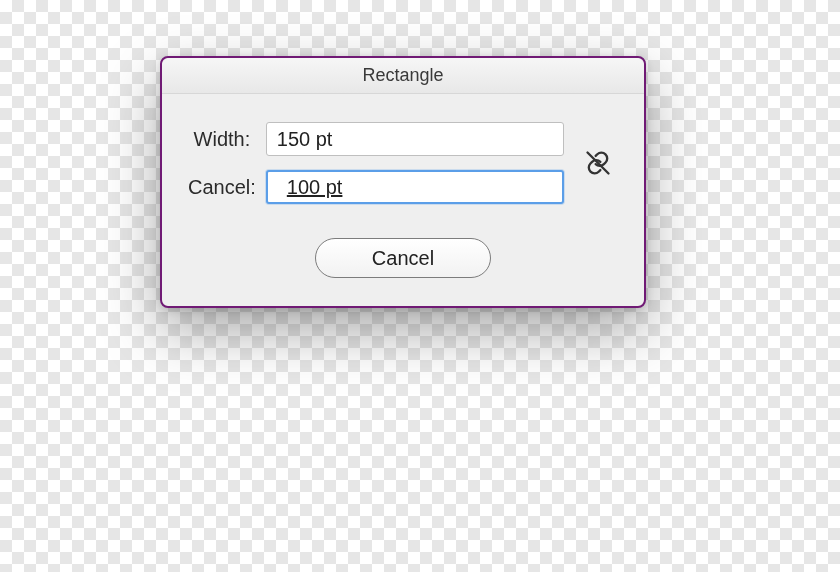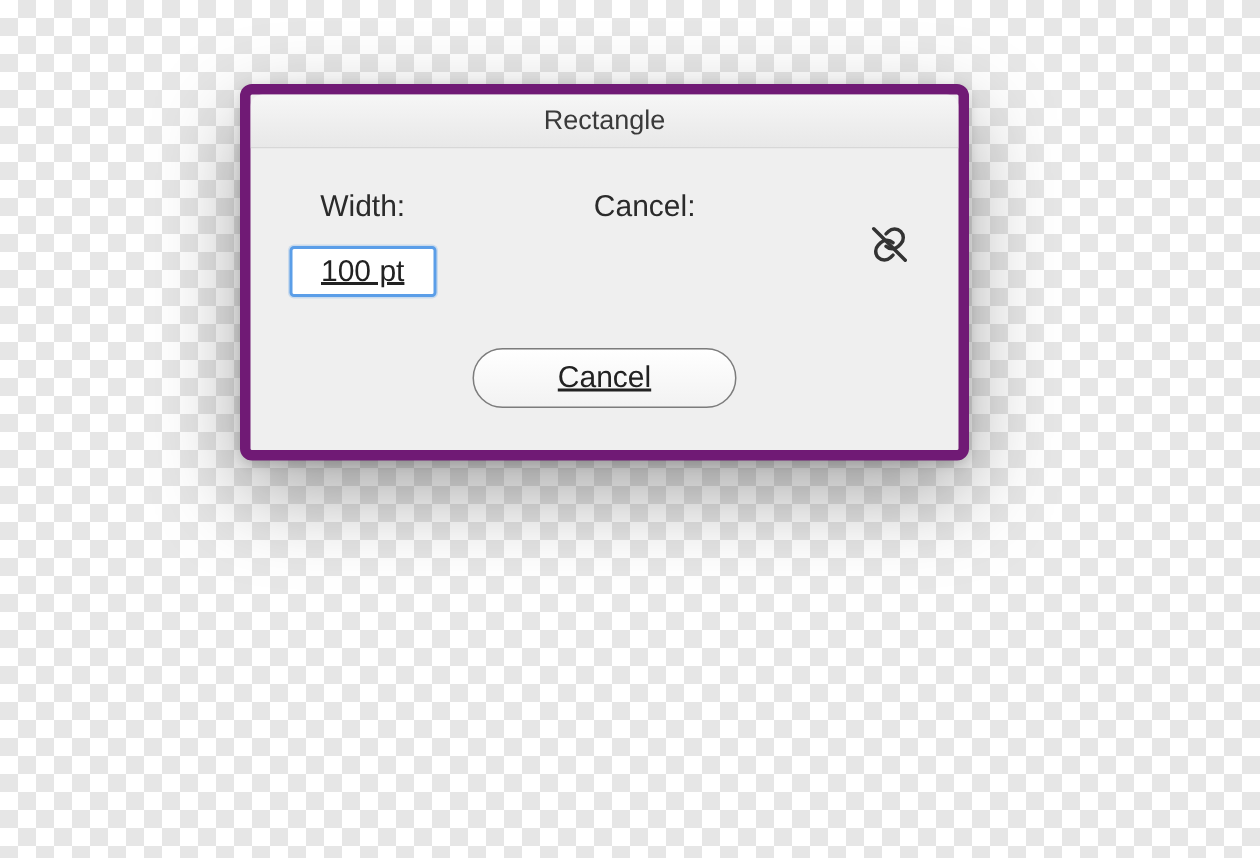--- a/index.html
+++ b/index.html
@@ -23,21 +23,21 @@
       background-size: 24px 24px;
       background-position: 0 0, 0 12px, 12px -12px, -12px 0px;
       background-color: #ffffff;
     }
     .dialog {
       position: absolute;
       left: 160px;
       top: 56px;
       width: 486px;
       background: #efefef;
-      border: 7px solid #701a75;
+      border: 2px solid #701a75;
       border-radius: 8px;
       box-shadow: 0 22px 58px rgba(0,0,0,0.35), 0 2px 8px rgba(0,0,0,0.15);
     }
     .titlebar {
       height: 36px;
       border-bottom: 1px solid #d7d7d7;
       background: linear-gradient(#f6f6f6, #e8e8e8);
       border-top-left-radius: 8px;
       border-top-right-radius: 8px;
       display: flex;
@@ -105,36 +105,38 @@
       height: 40px;
       border-radius: 20px;
       border: 1.5px solid #7c7c7c;
       background: linear-gradient(#ffffff, #f2f2f2);
       font-size: 20px;
       color: #222;
       cursor: pointer;
       display: flex;
       align-items: center;
       justify-content: center;
-      text-decoration: underline;
     }
   </style>
 </head>
 <body>
 
 <div class="checker"></div>
 
 <div class="dialog">
   <div class="titlebar">
     <span>Rectangle</span>
   </div>
   <div class="body">
     <div class="fields">
       <div class="field-grid">
         <div class="field-label">Width:</div>
+        <div class="input-display">
+          <span>150 pt</span>
+        </div>
         <div class="field-label">Cancel:</div>
         <div class="input-display focused">
           <span class="sel">100 pt</span>
         </div>
       </div>
       <div class="link-col">
         <span>
           <svg class="link-icon" width="28" height="28" viewBox="0 0 24 24" fill="none" stroke="currentColor" stroke-width="2" stroke-linecap="round" stroke-linejoin="round">
             <path d="M10 13a5 5 0 0 0 7.07 0l1.41-1.41a5 5 0 0 0-7.07-7.07L10 5.93"></path>
             <path d="M14 11a5 5 0 0 0-7.07 0L5.52 12.41a5 5 0 0 0 7.07 7.07L14 18.07"></path>

